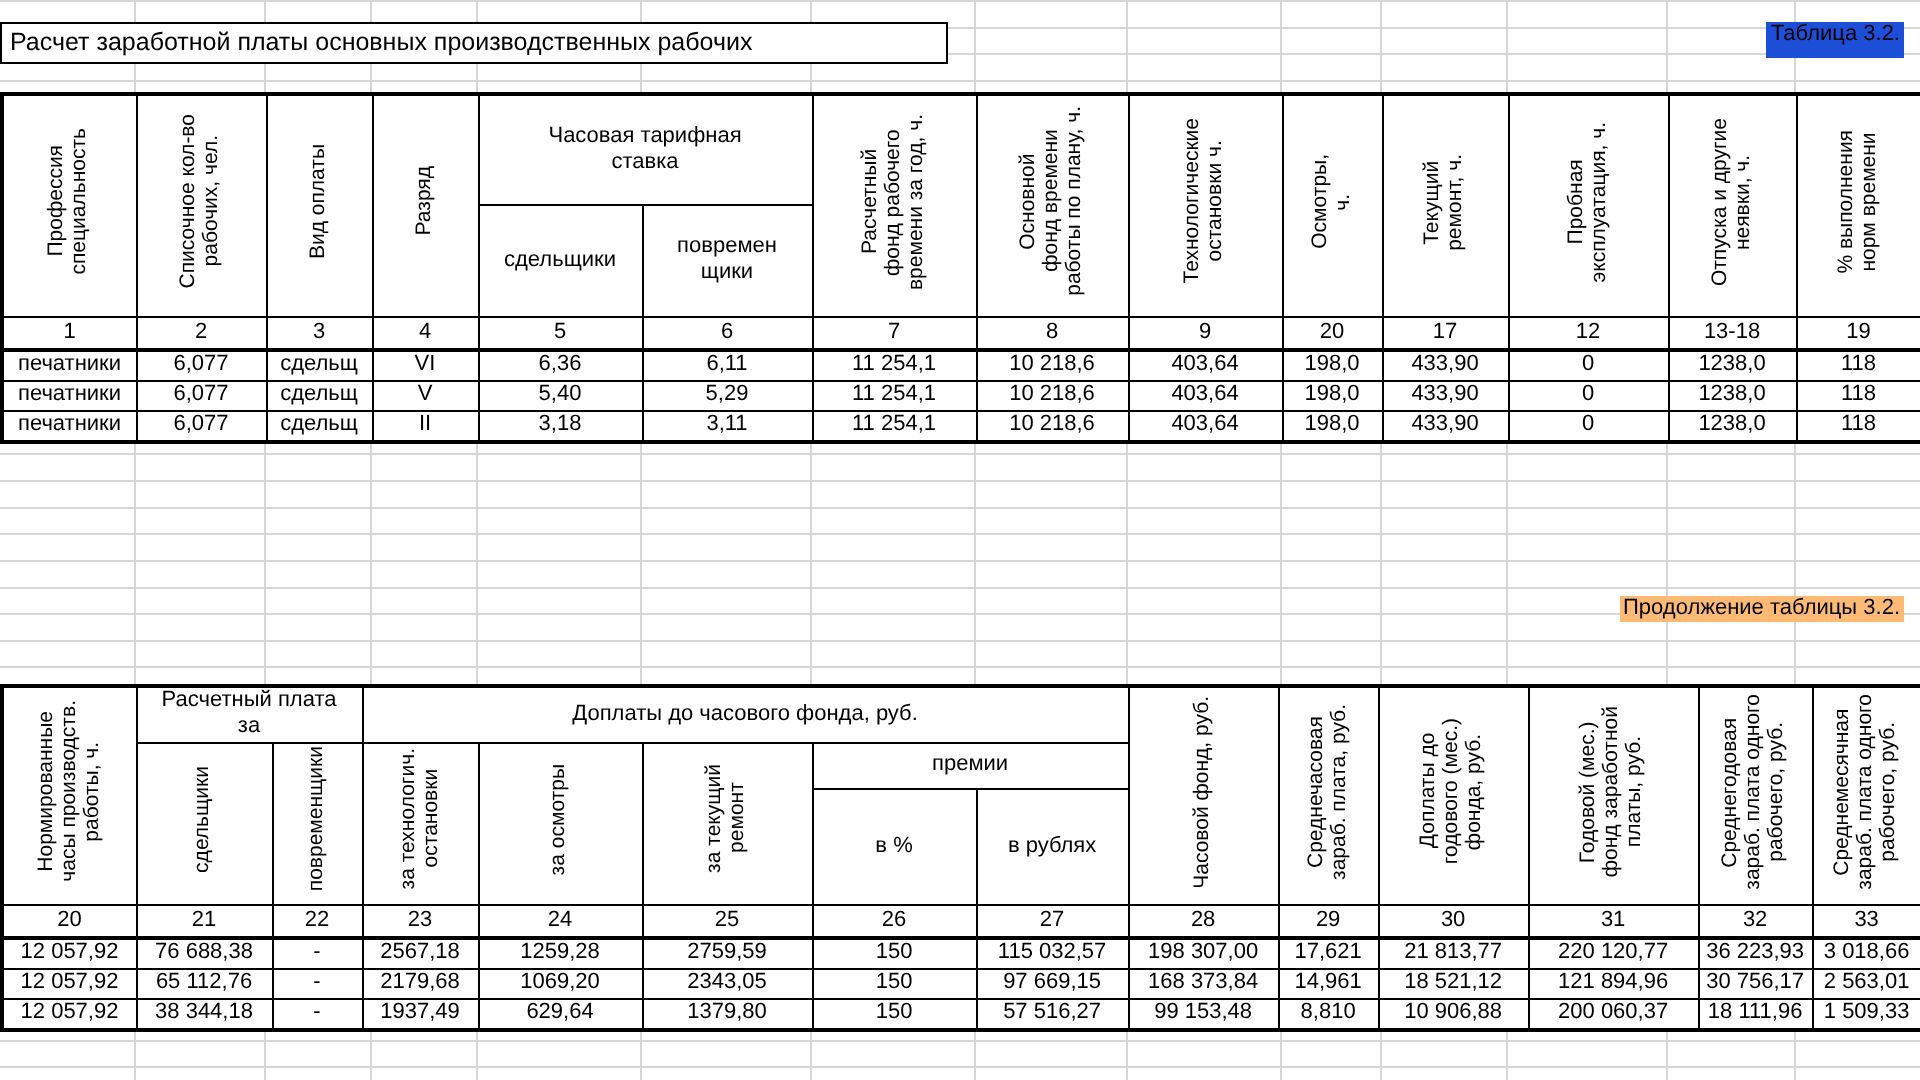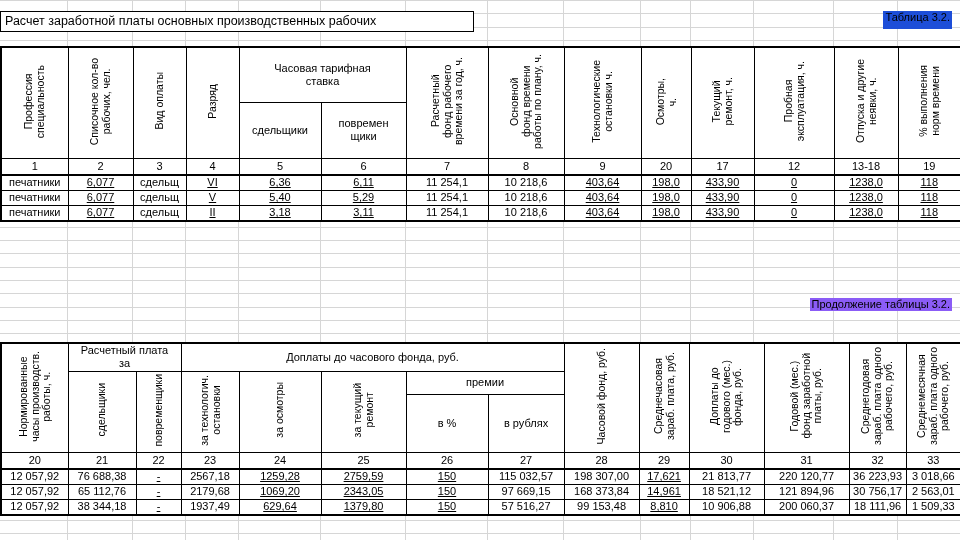--- a/index.html
+++ b/index.html
@@ -8,21 +8,21 @@
     background:#fff;font-family:"Liberation Sans",sans-serif;color:#000;
   }
   
   #grid-bg{
     position:absolute;left:0;top:0;width:960px;height:540px;
     background-image:repeating-linear-gradient(to bottom,#d6d6d6 0 1px,transparent 1px 13.33px);
   }
   .gv{position:absolute;top:0;height:540px;width:1px;background:#d6d6d6;}
   
   .tbl-label{position:absolute;top:0;right:8px;height:18px;line-height:12px;font-size:11px;background:#1d4ed8;padding:0 2px;margin-top:11px;}
-  .cont-label{position:absolute;top:298px;right:8px;height:13px;line-height:13px;font-size:11px;background:#8b5cf6;padding:0 2px;}
+  .cont-label{position:absolute;top:298px;right:8px;height:13px;line-height:13px;font-size:11px;background:#fdba74;padding:0 2px;}
   
   .title-box{
     position:absolute;left:0;top:11px;width:474px;height:21px;box-sizing:border-box;
     border:1px solid #000;background:#fff;line-height:19px;padding-left:4px;
     font-size:12.5px;font-weight:normal;white-space:nowrap;
   }
   
   table.sheet{
     position:absolute;left:0;border-collapse:collapse;table-layout:fixed;
     width:960px;background:#fff;border:2px solid #000;
@@ -38,21 +38,21 @@
   tr.nums td{height:15px;border-bottom:2px solid #000;}
   tr.datarow td{height:14px;white-space:nowrap;}
   .gh{white-space:pre-line;font-size:11px;line-height:13px;}
   
   .v{
     display:inline-block;writing-mode:vertical-rl;transform:rotate(180deg);
     white-space:pre-line;font-size:10.5px;line-height:11.5px;text-align:center;
     margin:0 auto;
   }
   .al{text-align:left;}
-  .ac{text-align:center;text-decoration:underline;}
+  .ac{text-align:center;}
   .ar{text-align:right;padding-right:4px;}
 </style>
 </head>
 <body>
 
 <div id="grid-bg"></div>
 <div class="gv" style="left:67px"></div>
 <div class="gv" style="left:132px"></div>
 <div class="gv" style="left:185px"></div>
 <div class="gv" style="left:238px"></div>

